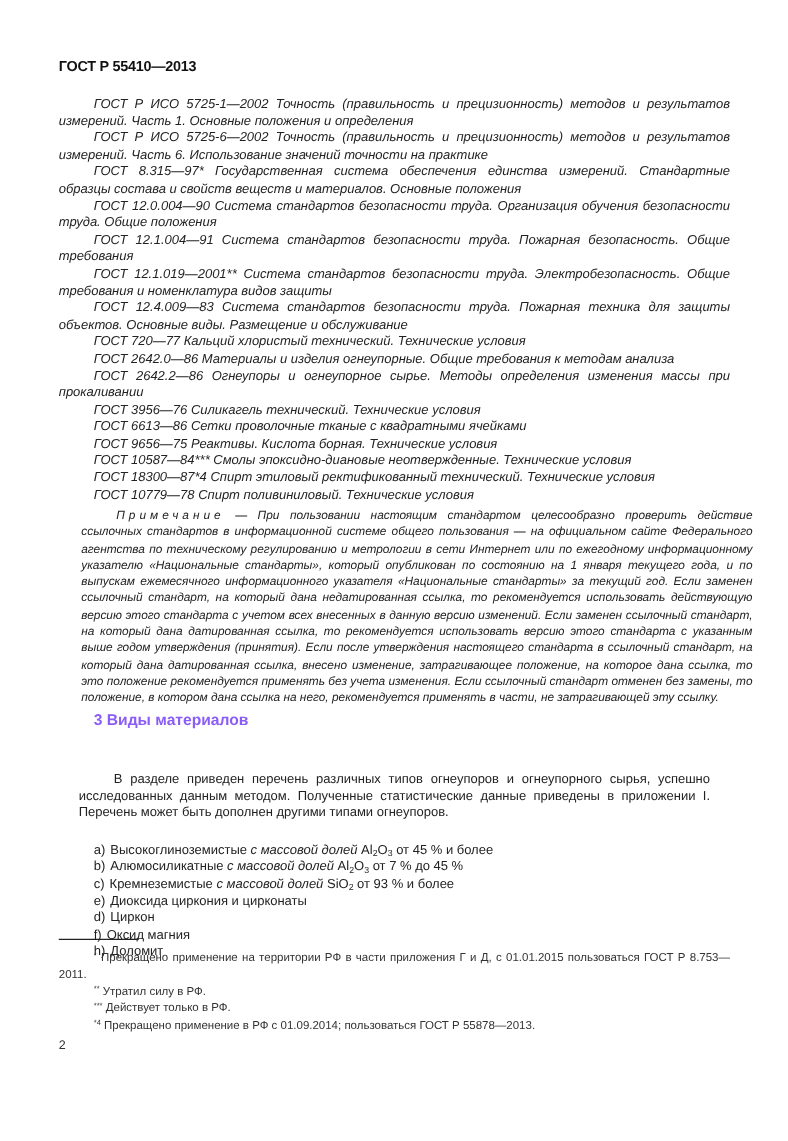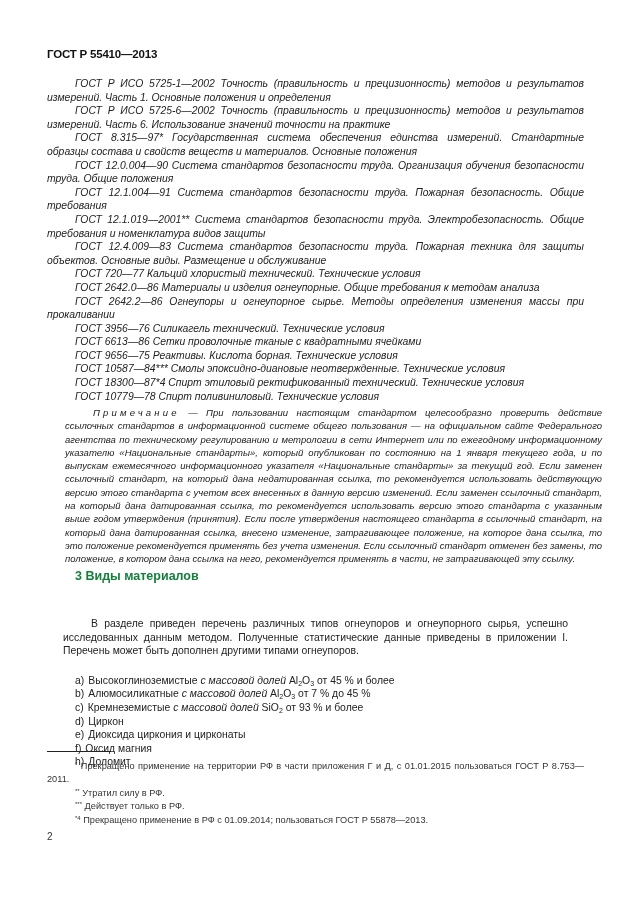--- a/index.html
+++ b/index.html
@@ -20,21 +20,21 @@
     .note {
       position: absolute; left: 47px; top: 406px; width: 537px;
       font-size: 9.5px; line-height: 13.3px; font-style: italic; color: #222;
       text-align: justify;
       margin-left: 18px;
     }
     .note p { margin: 0; text-indent: 28px; text-align: justify; text-align-last: left; }
     .note .spaced { letter-spacing: 3.2px; }
     .section-title {
       position: absolute; left: 75px; top: 569px;
-      font-size: 12.5px; font-weight: bold; color: #15803d;
+      font-size: 12.5px; font-weight: bold; color: #8b5cf6;
     }
     .section-body {
       position: absolute; left: 47px; top: 601px; width: 537px;
       font-size: 10.4px; line-height: 13.6px; color: #222;
     }
     .section-body p { margin: 16px; text-indent: 28px; text-align: justify; text-align-last: left; }
     .list { margin: 0; padding: 0; list-style: none; }
     .list li { margin: 0; padding-left: 28px; line-height: 13.6px; }
     .list li .lbl { margin-right: 4px; }
     .list li i { font-style: italic; }
@@ -91,24 +91,24 @@
       <li>
         <span class="lbl">a)</span><span>Высокоглиноземистые </span><i>с массовой долей </i><span>Al</span><sub>2</sub><span>O</span><sub>3</sub><span> от 45 % и более</span>
       </li>
       <li>
         <span class="lbl">b)</span><span>Алюмосиликатные </span><i>с массовой долей </i><span>Al</span><sub>2</sub><span>O</span><sub>3</sub><span> от 7 % до 45 %</span>
       </li>
       <li>
         <span class="lbl">c)</span><span>Кремнеземистые </span><i>с массовой долей </i><span>SiO</span><sub>2</sub><span> от 93 % и более</span>
       </li>
       <li>
-        <span class="lbl">d)</span><span>Циркон</span>
+        <span class="lbl">e)</span><span>Диоксида циркония и цирконаты</span>
       </li>
       <li>
-        <span class="lbl">e)</span><span>Диоксида циркония и цирконаты</span>
+        <span class="lbl">d)</span><span>Циркон</span>
       </li>
       <li>
         <span class="lbl">f)</span><span>Оксид магния</span>
       </li>
       <li>
         <span class="lbl">h)</span><span>Доломит</span>
       </li>
     </ul>
   </div>
 

